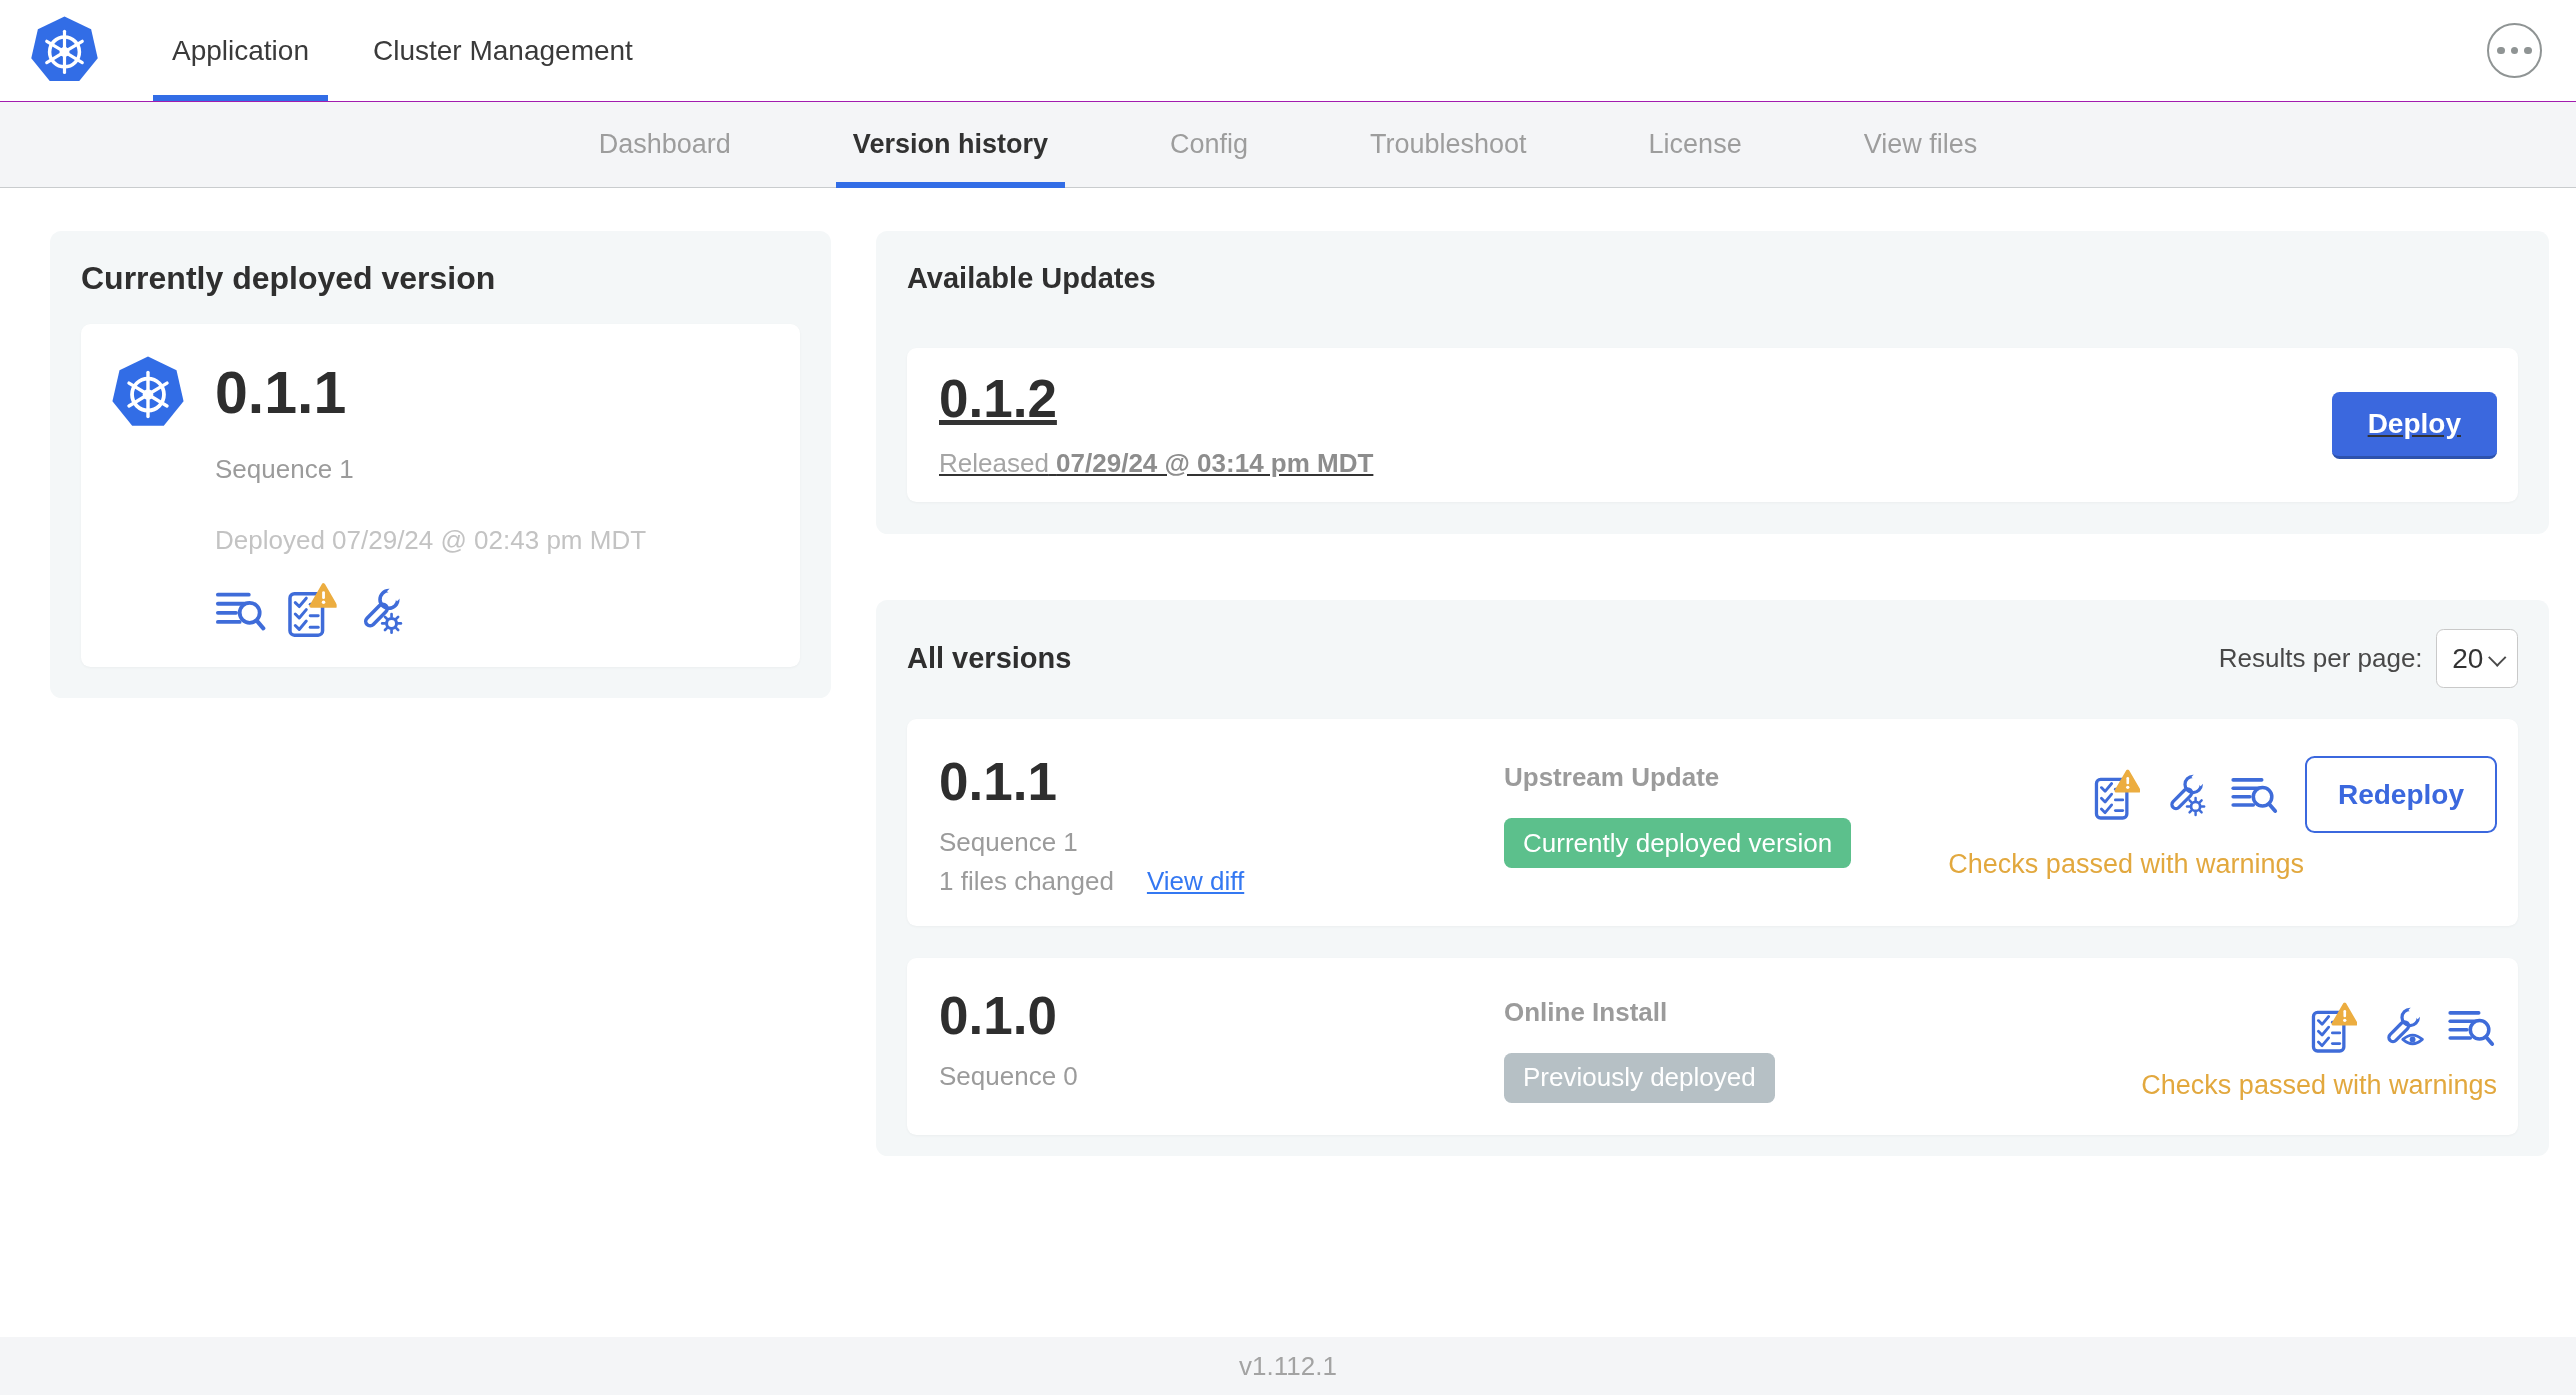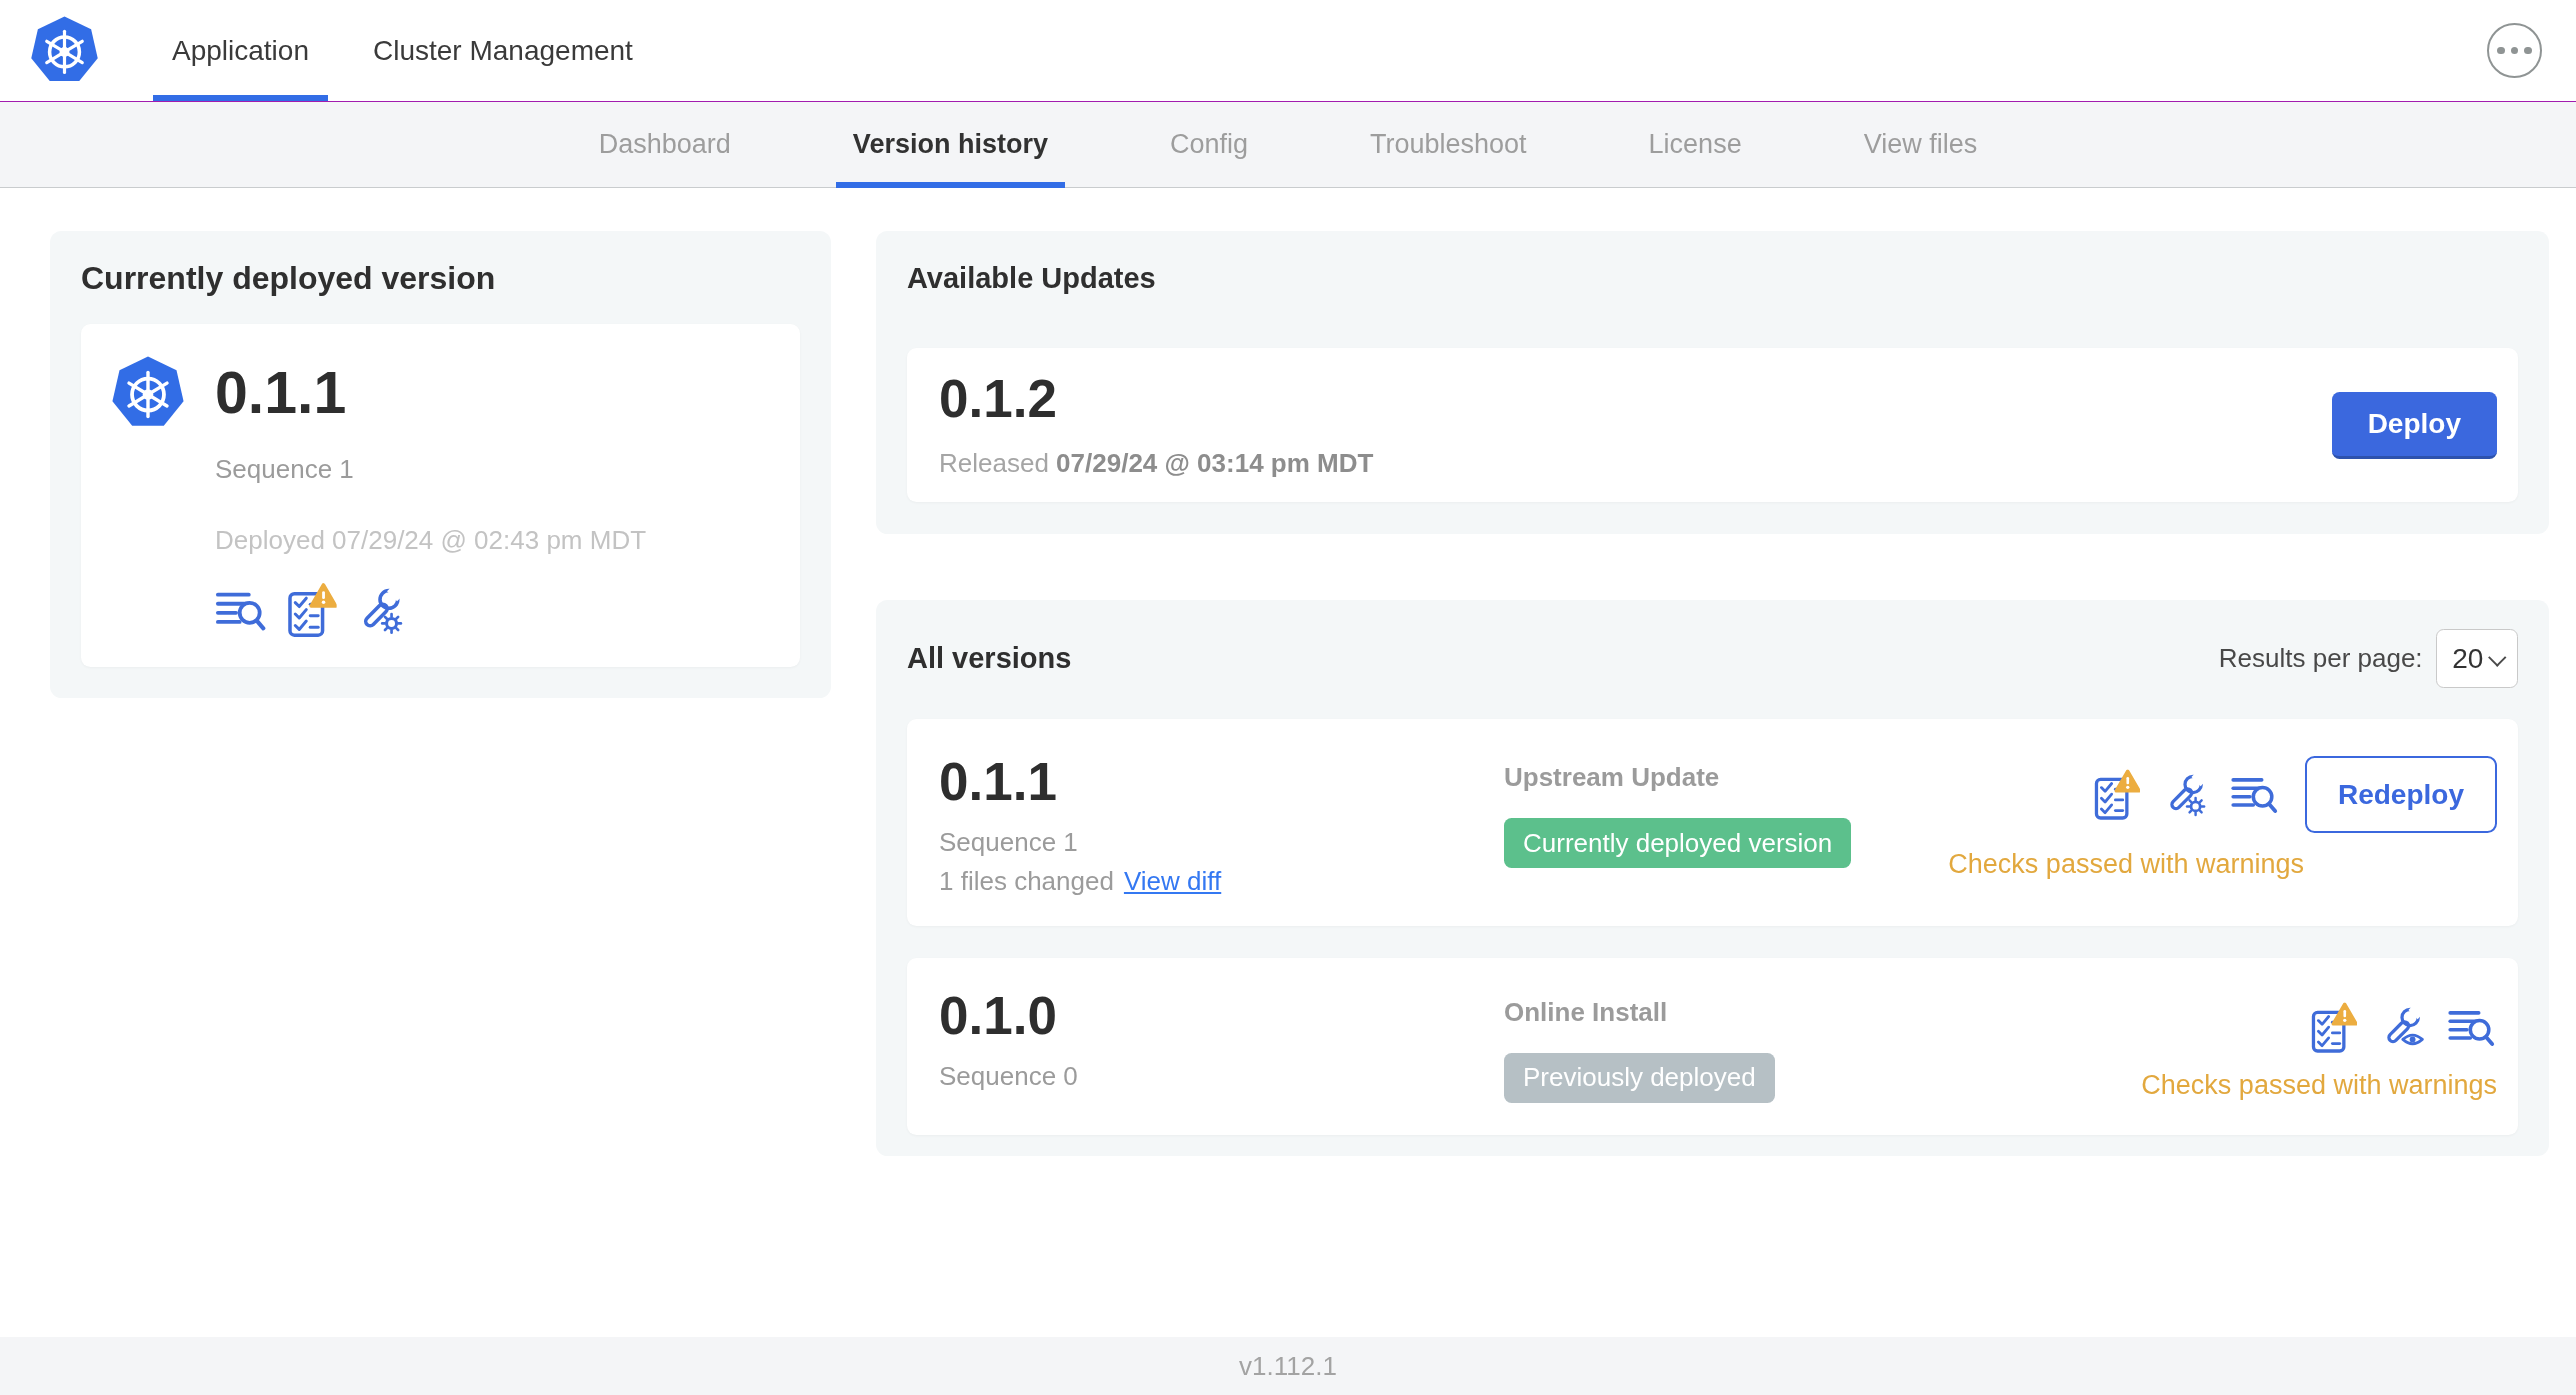--- a/index.html
+++ b/index.html
@@ -43,42 +43,42 @@
   .icon-row { margin-top:27px; margin-left:105px; display:flex; align-items:center; gap:19px; }
   .ic { display:inline-flex; cursor:pointer; }
   .ic-notes svg { width:53px; height:46px; }
   .ic-check svg { width:50px; height:55px; }
   .ic-config svg { width:48px; height:48px; }
 
   
   .right-col { flex:1; min-width:0; display:flex; flex-direction:column; }
   .updates-panel { padding:31px 31px 31.5px; }
   .updates-panel .panel-title { margin-bottom:53px; }
-  .update-card { height:154px; padding:0 21px 0 32px; display:flex; align-items:center; }
+  .update-card { height:154px; padding:0 21px 0 32px; display:flex; align-items:center;text-decoration:underline; }
   .upd-left { flex:1; }
   .upd-version { font-size:53px; font-weight:700; color:#2e2e2e; line-height:1; }
   .upd-released { margin-top:23px; font-size:26px; color:#a5a5a5; }
   .upd-released b { color:#8d8d8d; font-weight:700; }
   .btn-primary { height:67px; padding:0 36px; background:#3b68de; color:#fff; font-size:28px; font-weight:700; border:none; border-bottom:3.8px solid #2d52ad; border-radius:7.6px; cursor:pointer; font-family:inherit; }
 
   .versions-panel { margin-top:66px; padding:29px 31px 21px; }
   .versions-head { display:flex; align-items:flex-start; }
   .versions-head .panel-title { padding-top:13.4px; }
   .rpp { margin-left:auto; display:flex; align-items:center; gap:13.4px; }
   .rpp label { font-size:26px; color:#484848; }
   .select-wrap { position:relative; display:inline-block; }
   .select-wrap select { appearance:none; -webkit-appearance:none; width:82px; height:59px; border:1.9px solid #c9c9c9; border-radius:7.6px; background:#fff; font-size:28px; color:#333; padding:0 0 0 15.3px; font-family:inherit; cursor:pointer; }
   .select-wrap::after { content:""; position:absolute; right:14.3px; top:22px; width:10.5px; height:10.5px; border-right:2.9px solid #4a4a4a; border-bottom:2.9px solid #4a4a4a; transform:rotate(45deg); pointer-events:none; }
 
   .version-row { margin-top:31px; display:flex; padding:34px 21px 29px 32px; }
   .version-row.row2 { margin-top:32px; padding:29px 21px 32px 32px; }
   .vcol1 { flex:0 0 565px; width:565px; }
   .v-num { font-size:53px; font-weight:700; color:#2e2e2e; line-height:1.1; }
   .v-seq { margin-top:17px; font-size:26px; color:#9b9b9b; line-height:1.15; }
-  .v-files { margin-top:9.5px; font-size:26px; color:#9b9b9b; line-height:1.15; display:flex; gap:10px; align-items:center; }
+  .v-files { margin-top:9.5px; font-size:26px; color:#9b9b9b; line-height:1.15; display:flex; gap:33px; align-items:center; }
   .diff { color:#3478f2; text-decoration:underline; cursor:pointer; font-weight:400; }
   .vcol2 { flex:1; padding-top:9.5px; }
   .v-src { font-size:26px; font-weight:700; color:#9b9b9b; }
   .badge { display:inline-block; margin-top:25px; padding:9.5px 19px; border-radius:7.6px; color:#fff; font-size:26px; }
   .vcol3 { display:flex; flex-direction:column; align-items:flex-end; padding-top:3.8px; }
   .row2 .vcol3 { padding-top:15.3px; }
   .v-actions { display:flex; align-items:center; gap:23px; }
   .ric-check svg { width:46px; height:52px; }
   .ric-config svg { width:44px; height:44px; }
   .ric-notes svg { width:50px; height:42px; }

